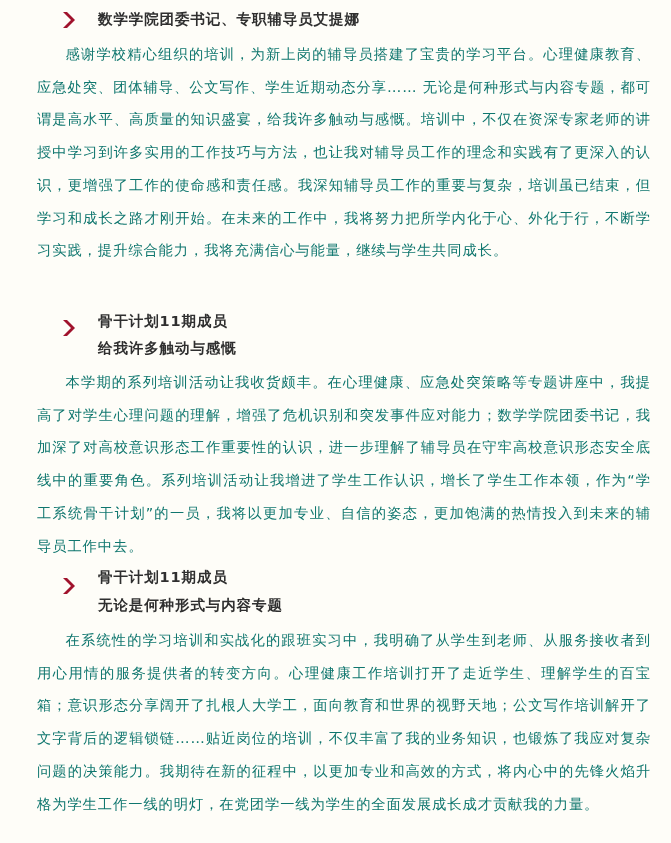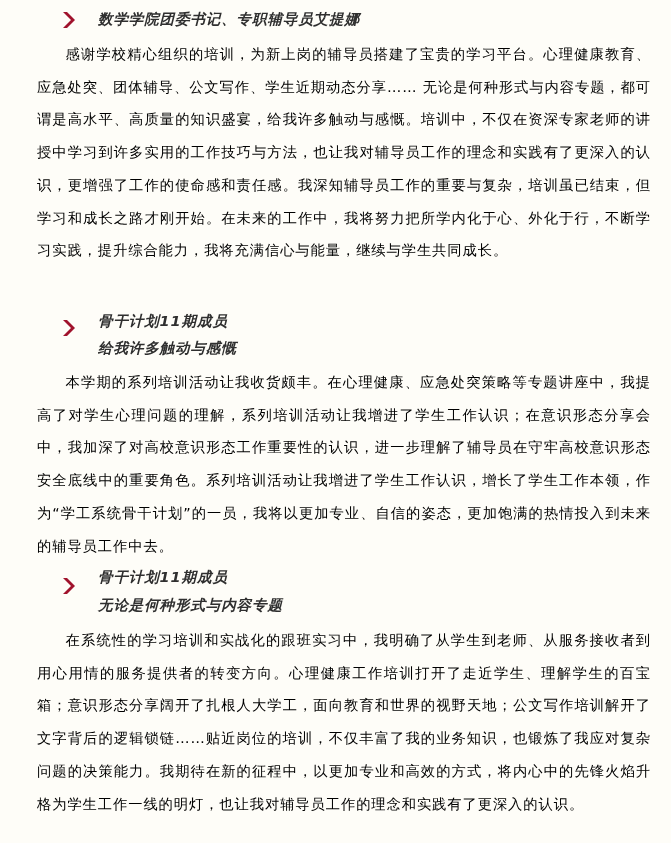--- a/index.html
+++ b/index.html
@@ -34,30 +34,29 @@
     .chevron svg { display: block; }
     .head-line {
       position: absolute;
       left: 98px;
       font-size: 14.5px;
       font-weight: bold;
       color: #2f2f2f;
       letter-spacing: 0.9px;
       white-space: nowrap;
       line-height: 20px;
-      font-style: italic;
     }
     .para {
       position: absolute;
       left: 37px;
       width: 614px;
       font-size: 14.3px;
       line-height: 32.7px;
       letter-spacing: 0.9px;
-      color: #000000;
+      color: #0f766e;
       text-indent: 2em;
       text-align: justify;
       margin: 0;
     }
   </style>
 </head>
 <body>
 
 <div class="section" style="top:0;">
   <div class="head" style="top:8px;">
@@ -74,27 +73,27 @@
 <div class="section" style="top:0;">
   <div class="head" style="top:305px;">
     <span class="chevron" style="top:13px;">
       <svg width="16" height="20" viewBox="0 0 16 20">
           <path d="M2 2 L6 2 L14 10 L6 18 L2 18 L10 10 Z" fill="#a0122c"></path>
         </svg>
     </span>
     <span class="head-line" style="top:6px;">骨干计划11期成员</span>
     <span class="head-line" style="top:33px;">给我许多触动与感慨</span>
   </div>
-  <p class="para" style="top:366px;">本学期的系列培训活动让我收货颇丰。在心理健康、应急处突策略等专题讲座中，我提高了对学生心理问题的理解，系列培训活动让我增进了学生工作认识；在意识形态分享会中，我加深了对高校意识形态工作重要性的认识，进一步理解了辅导员在守牢高校意识形态安全底线中的重要角色。系列培训活动让我增进了学生工作认识，增长了学生工作本领，作为“学工系统骨干计划”的一员，我将以更加专业、自信的姿态，更加饱满的热情投入到未来的辅导员工作中去。</p>
+  <p class="para" style="top:366px;">本学期的系列培训活动让我收货颇丰。在心理健康、应急处突策略等专题讲座中，我提高了对学生心理问题的理解，增强了危机识别和突发事件应对能力；数学学院团委书记，我加深了对高校意识形态工作重要性的认识，进一步理解了辅导员在守牢高校意识形态安全底线中的重要角色。系列培训活动让我增进了学生工作认识，增长了学生工作本领，作为“学工系统骨干计划”的一员，我将以更加专业、自信的姿态，更加饱满的热情投入到未来的辅导员工作中去。</p>
 </div>
 
 <div class="section" style="top:0;">
   <div class="head" style="top:562px;">
     <span class="chevron" style="top:14px;">
       <svg width="16" height="20" viewBox="0 0 16 20">
           <path d="M2 2 L6 2 L14 10 L6 18 L2 18 L10 10 Z" fill="#a0122c"></path>
         </svg>
     </span>
     <span class="head-line" style="top:5px;">骨干计划11期成员</span>
     <span class="head-line" style="top:33px;">无论是何种形式与内容专题</span>
   </div>
-  <p class="para" style="top:624px;">在系统性的学习培训和实战化的跟班实习中，我明确了从学生到老师、从服务接收者到用心用情的服务提供者的转变方向。心理健康工作培训打开了走近学生、理解学生的百宝箱；意识形态分享阔开了扎根人大学工，面向教育和世界的视野天地；公文写作培训解开了文字背后的逻辑锁链……贴近岗位的培训，不仅丰富了我的业务知识，也锻炼了我应对复杂问题的决策能力。我期待在新的征程中，以更加专业和高效的方式，将内心中的先锋火焰升格为学生工作一线的明灯，也让我对辅导员工作的理念和实践有了更深入的认识。</p>
+  <p class="para" style="top:624px;">在系统性的学习培训和实战化的跟班实习中，我明确了从学生到老师、从服务接收者到用心用情的服务提供者的转变方向。心理健康工作培训打开了走近学生、理解学生的百宝箱；意识形态分享阔开了扎根人大学工，面向教育和世界的视野天地；公文写作培训解开了文字背后的逻辑锁链……贴近岗位的培训，不仅丰富了我的业务知识，也锻炼了我应对复杂问题的决策能力。我期待在新的征程中，以更加专业和高效的方式，将内心中的先锋火焰升格为学生工作一线的明灯，在党团学一线为学生的全面发展成长成才贡献我的力量。</p>
 </div>
 
 </body></html>

